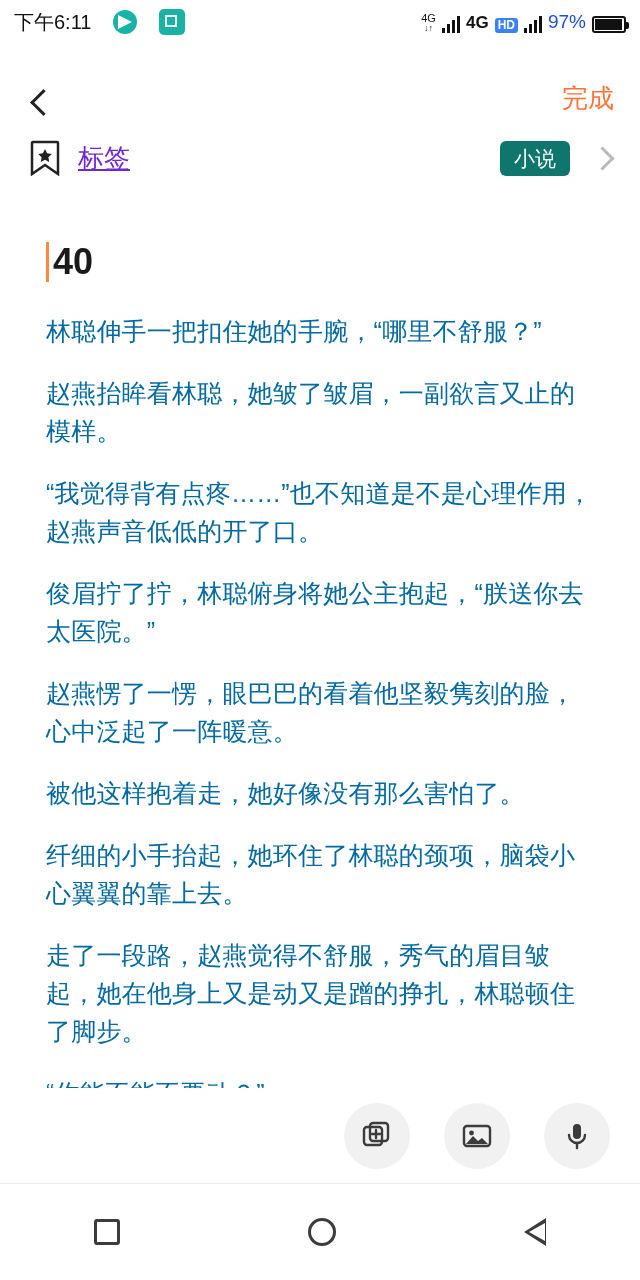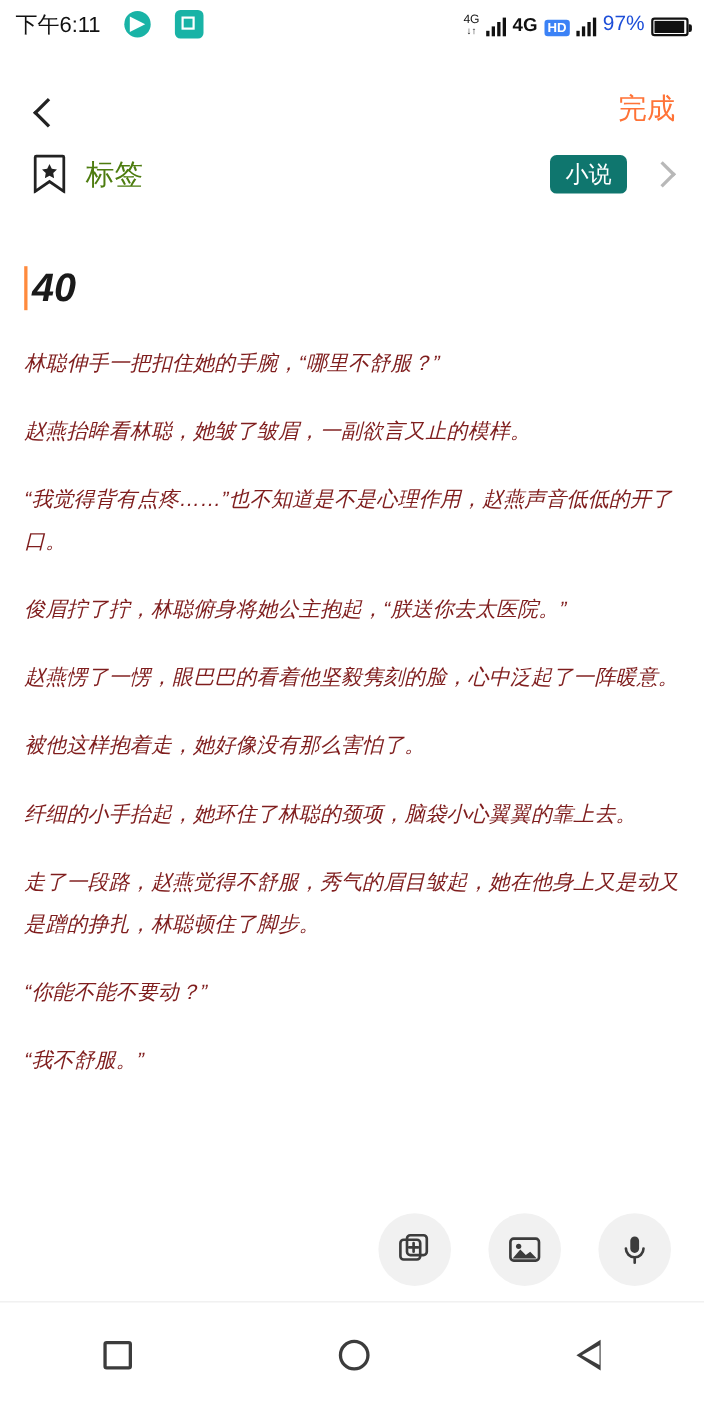--- a/index.html
+++ b/index.html
@@ -182,22 +182,23 @@
   }
   .bookmark-icon {
     width: 30px;
     height: 36px;
     position: relative;
     flex: 0 0 auto;
   }
   .bookmark-icon svg { display: block; }
   .tag-label {
     font-size: 26px;
-    color: #4d7c0f;
+    color: #6d28d9;
     margin-left: 18px;
+    text-decoration: underline;
   }
   .tag-pill {
     margin-left: auto;
     background: #0f766e;
     color: #fff;
     font-size: 21px;
     border-radius: 6px;
     padding: 7px 14px;
     line-height: 1;
   }
@@ -212,23 +213,22 @@
     position: absolute;
     left: 2px; top: 2px;
     width: 14px; height: 14px;
     border-right: 3px solid #b8b8b8;
     border-top: 3px solid #b8b8b8;
     transform: rotate(45deg);
   }
 
   
   .editor {
-    padding: 0 22px;
-    box-sizing: border-box;
-    font-style: italic;
+    padding: 0 46px;
+    box-sizing: border-box;
   }
   .title-line {
     display: flex;
     align-items: center;
     margin-top: 40px;
     margin-bottom: 28px;
     position: relative;
     height: 44px;
   }
   .caret {
@@ -237,23 +237,23 @@
     background: #ff8a3d;
     margin-right: 4px;
   }
   .doc-title {
     font-size: 36px;
     font-weight: bold;
     color: #1a1a1a;
     line-height: 1;
   }
   .para {
-    font-size: 19px;
+    font-size: 25px;
     line-height: 38px;
-    color: #7f1d1d;
+    color: #0369a1;
     margin: 0 0 24px 0;
     letter-spacing: 0.2px;
   }
 
   
   .toolbar {
     position: absolute;
     left: 0;
     right: 0;
     bottom: 96px;

